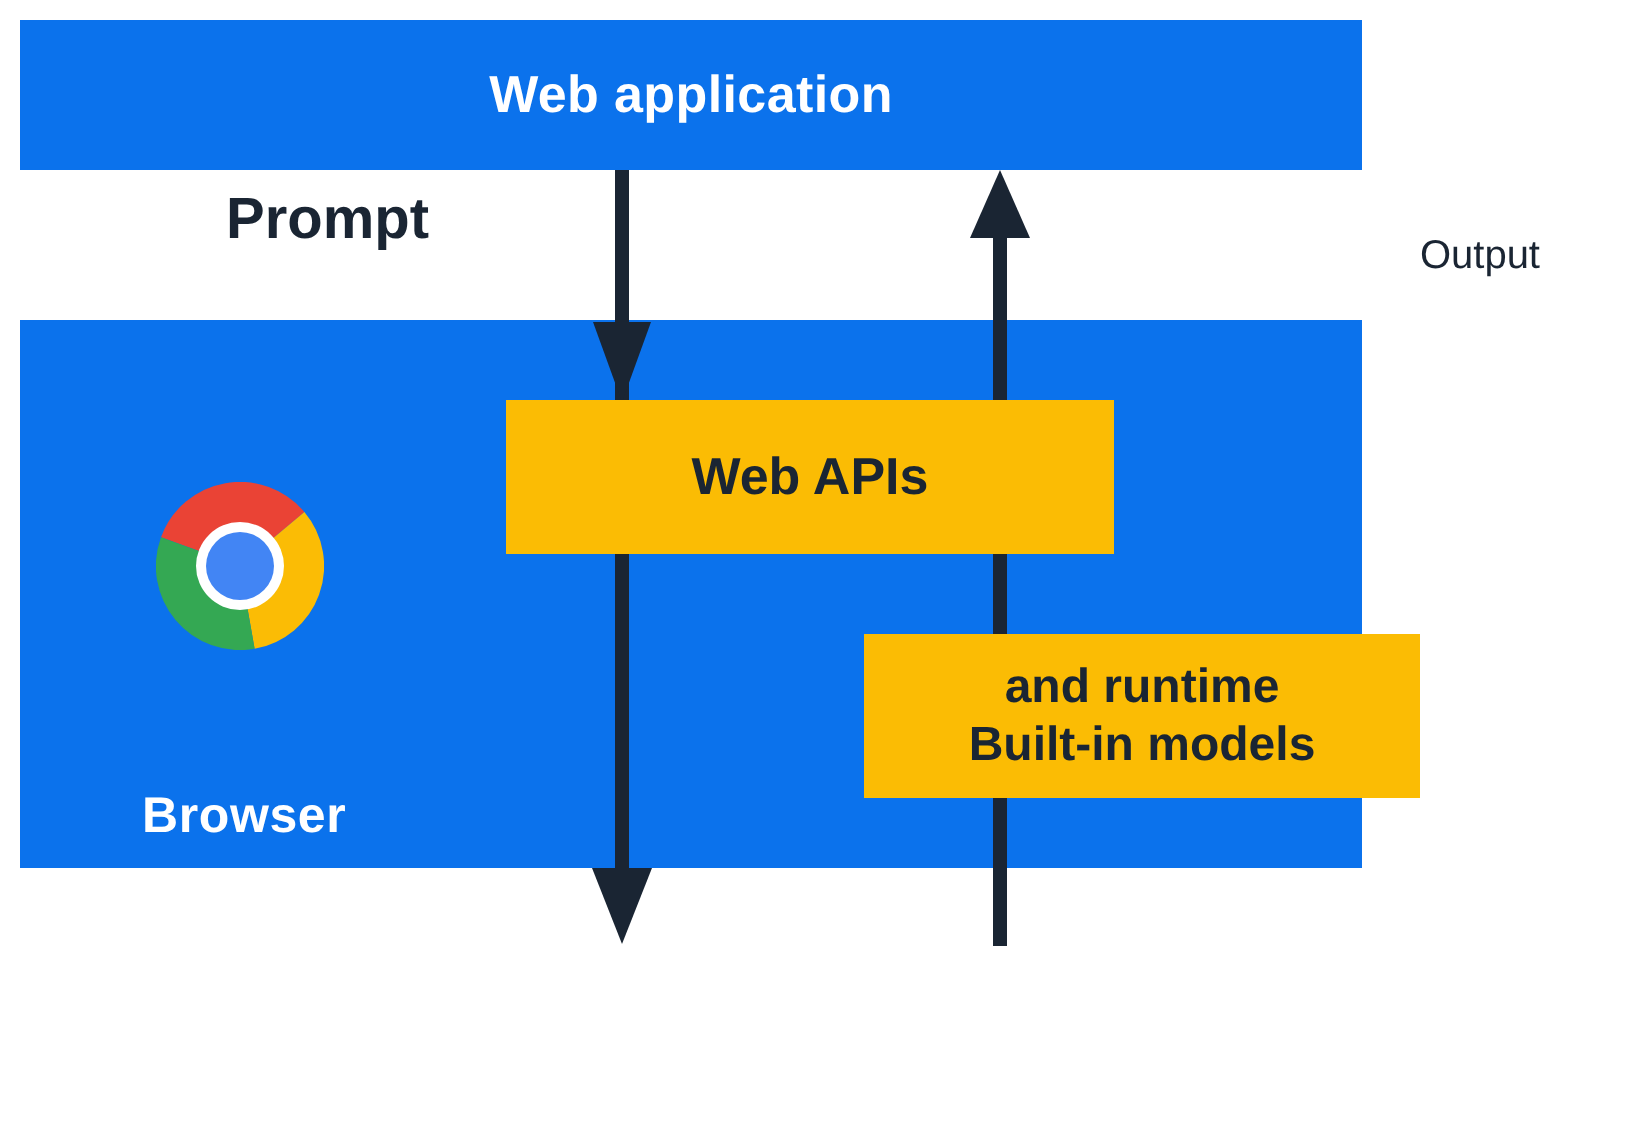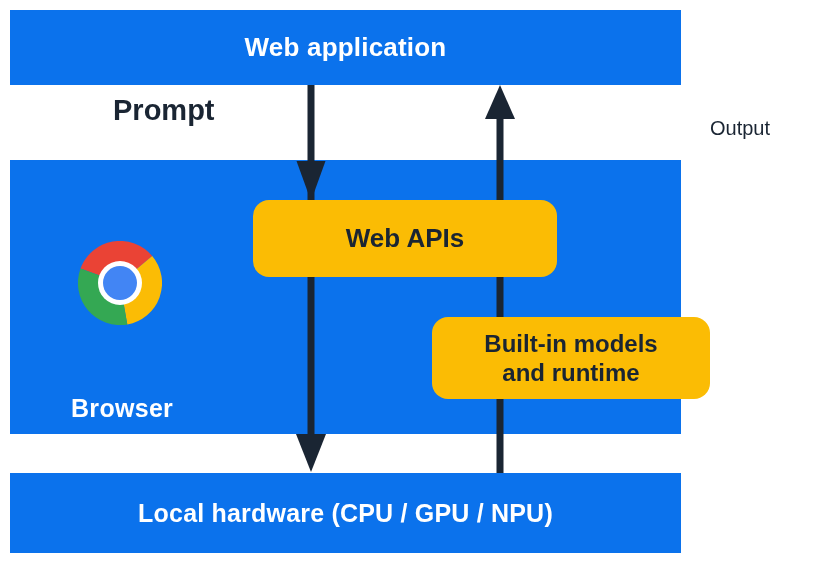--- a/index.html
+++ b/index.html
@@ -64,21 +64,20 @@
     position: absolute;
     background: var(--yellow);
     color: var(--ink);
     font-weight: bold;
     display: flex;
     flex-direction: column;
     align-items: center;
     justify-content: center;
     text-align: center;
     z-index: 4;
-    border-radius: 16px;
   }
   .ybox-webapis {
     left: 253px; top: 200px;
     width: 304px; height: 77px;
     font-size: 26px;
   }
   .ybox-builtin {
     left: 432px; top: 317px;
     width: 278px; height: 82px;
     font-size: 24px;
@@ -120,43 +119,40 @@
   <div class="io-label io-input">
     <div class="io-main">Prompt</div>
   </div>
 
   <div class="io-label io-output">
     <div class="io-kicker">Output</div>
   </div>
 
   <div class="bar bar-mid"></div>
 
-  <div class="bar bar-bottom">
-    <span class="bar-label">Local hardware (CPU / GPU / NPU)</span>
-  </div>
 
   <svg class="arrows" viewBox="0 0 820 566" aria-hidden="true">
     <g>
       <rect class="ink-fill" x="307.5" y="85" width="7" height="352"></rect>
       <polygon class="ink-fill" points="296.5,161 325.5,161 311,201"></polygon>
       <polygon class="ink-fill" points="296,434 326,434 311,472"></polygon>
     </g>
     <g>
       <rect class="ink-fill" x="496.5" y="117" width="7" height="356"></rect>
       <polygon class="ink-fill" points="485,119 515,119 500,85"></polygon>
     </g>
   </svg>
 
   <div class="ybox ybox-webapis">
     <span>Web APIs</span>
   </div>
 
   <div class="ybox ybox-builtin">
+    <span>and runtime</span>
     <span>Built-in models</span>
-    <span>and runtime</span>
   </div>
 
   <svg class="chrome-logo" viewBox="0 0 84 84" aria-hidden="true">
     <path class="chrome-red" d="M42,42 L2.5,27.6 A42,42 0 0 1 74.2,15 Z"></path>
     <path class="chrome-yellow" d="M42,42 L74.2,15 A42,42 0 0 1 49.3,83.4 Z"></path>
     <path class="chrome-green" d="M42,42 L49.3,83.4 A42,42 0 0 1 2.5,27.6 Z"></path>
     <circle class="chrome-white" cx="42" cy="42" r="22"></circle>
     <circle class="chrome-blue" cx="42" cy="42" r="17"></circle>
   </svg>
 

